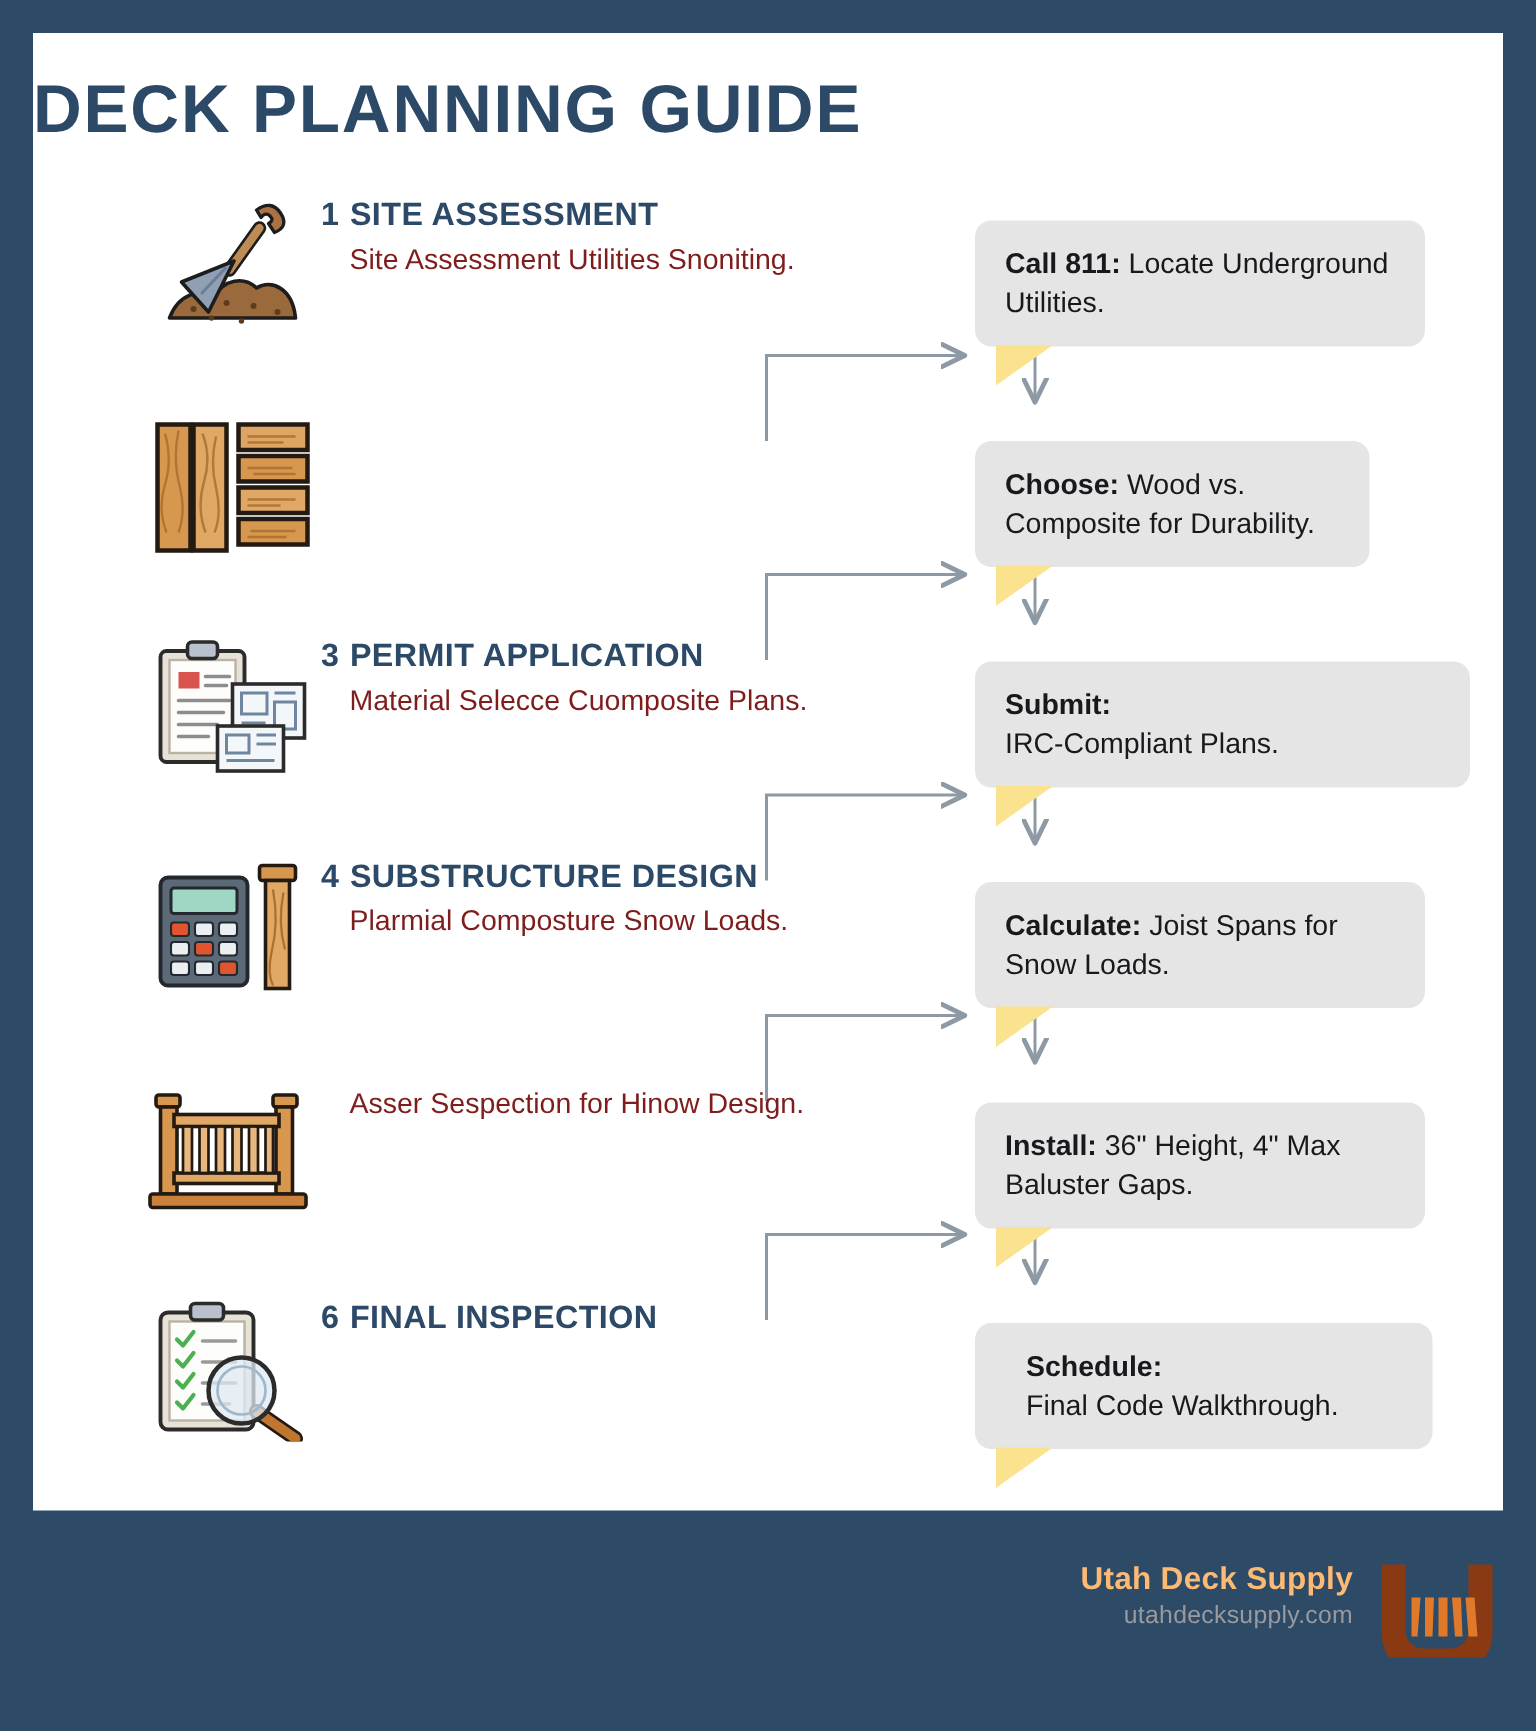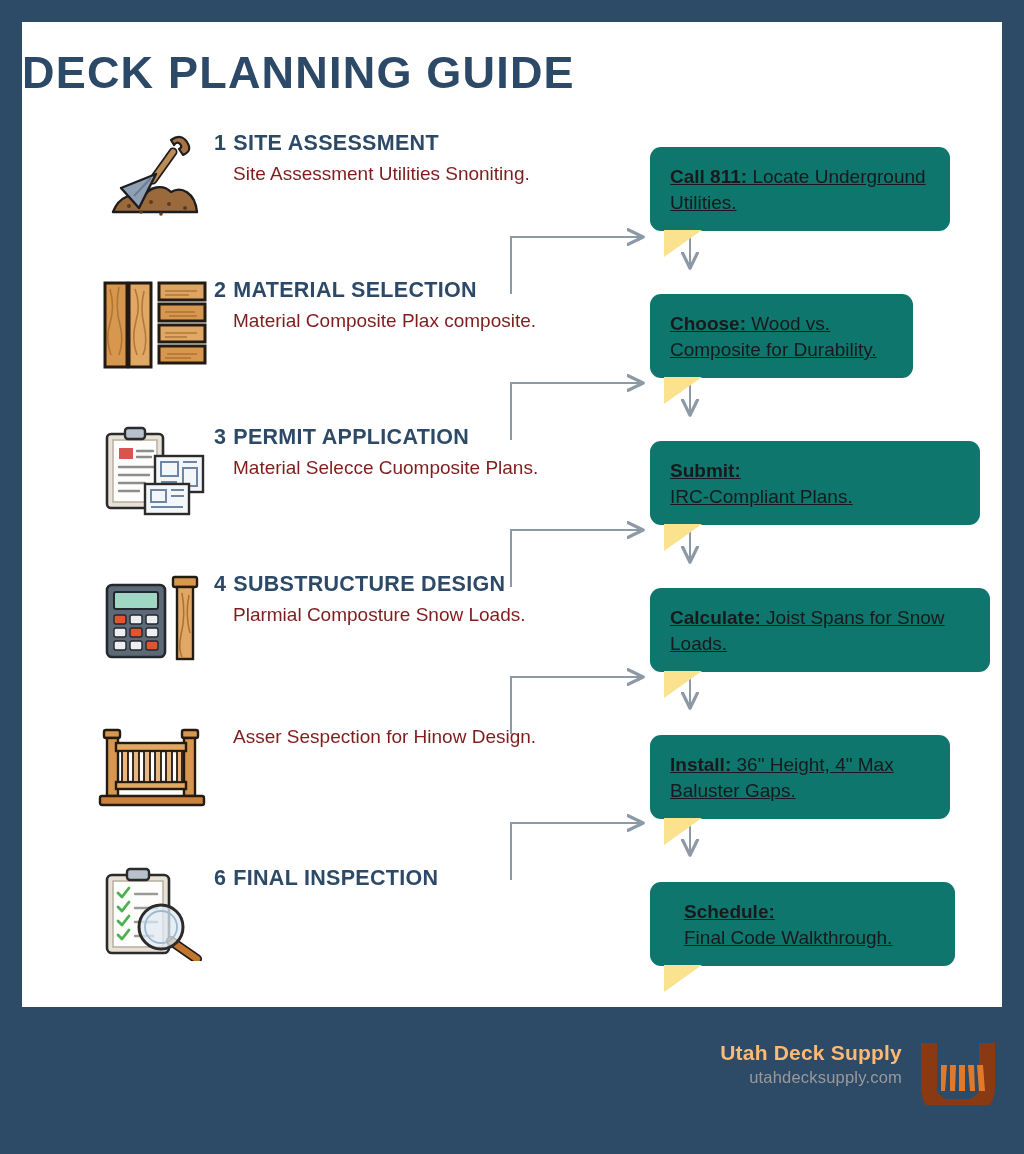--- a/index.html
+++ b/index.html
@@ -42,24 +42,24 @@
   }
   .step-head .num { margin-right:7px; }
   .step-sub {
     margin-top:7px; margin-left:19px;
     font-size:19px; color:#7f1d1d; white-space:nowrap;
   }
 
   
   .callout {
     position:absolute;
-    background:#0f766e;
+    background:#e5e5e5;
     border-radius:11px;
     padding:17px 20px 16px 20px;
-    font-size:19px; line-height:1.35; color:#17191c;text-decoration:underline;
+    font-size:19px; line-height:1.35; color:#17191c;
   }
   .callout b { font-weight:bold; }
   .callout .tail {
     position:absolute; left:14px; bottom:-26px;
     width:0; height:0;
     border-left:0 solid transparent;
     border-top:27px solid #fbe28f;
     border-right:38px solid transparent;
   }
 
@@ -150,26 +150,20 @@
             <path d="M11 12 q5 18 0 34 q-5 16 1 32"></path>
             <path d="M20 10 q-4 20 1 38 q4 16 -1 30"></path>
             <path d="M36 12 q6 16 1 32 q-5 18 1 34"></path>
             <path d="M45 14 q-4 18 0 34 q4 18 -1 30"></path>
             <path d="M66 14 h32 M66 18 h24"></path>
             <path d="M66 35 h30 M70 39 h28"></path>
             <path d="M66 56 h32 M66 60 h22"></path>
             <path d="M68 77 h30 M66 81 h26"></path>
           </g>
         </svg>
-      </div>
-      <div class="step-text">
-        <div class="step-head">
-          <span class="num">2</span><span>MATERIAL SELECTION</span>
-        </div>
-        <div class="step-sub">Material Composite Plax composite.</div>
       </div>
       <div class="callout" style="left:628px; top:25px; width:263px;">
         <b>Choose:</b><span> Wood vs. Composite for Durability.</span>
         <span class="tail"></span>
       </div>
     </div>
 
     <div class="row" style="top:394px;">
       <div class="icon-box">
         <svg width="112" height="96" viewBox="0 0 112 96">
@@ -229,21 +223,21 @@
             <path d="M90 24 q-4 20 1 38"></path>
           </g>
         </svg>
       </div>
       <div class="step-text">
         <div class="step-head">
           <span class="num">4</span><span>SUBSTRUCTURE DESIGN</span>
         </div>
         <div class="step-sub">Plarmial Composture Snow Loads.</div>
       </div>
-      <div class="callout" style="left:628px; top:25px; width:340px;">
+      <div class="callout" style="left:628px; top:25px; width:300px;">
         <b>Calculate:</b><span> Joist Spans for Snow Loads.</span>
         <span class="tail"></span>
       </div>
     </div>
 
     <div class="row" style="top:688px;">
       <div class="icon-box">
         <svg width="118" height="96" viewBox="0 0 118 96">
           <g stroke="#231a12" stroke-width="2.4">
             <rect x="8" y="12" width="16" height="8" rx="2" fill="#d8974e"></rect>

